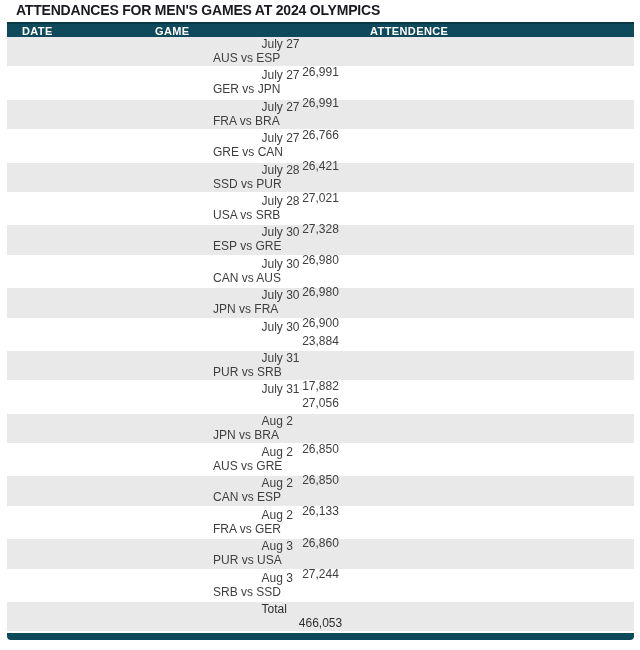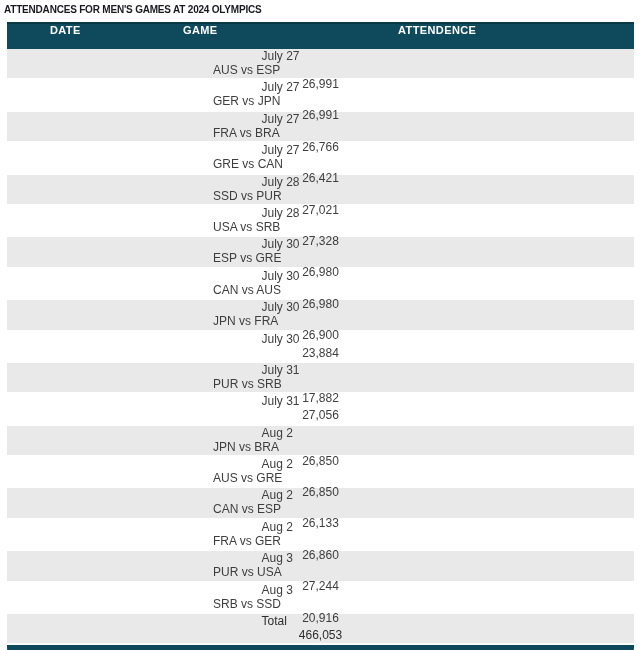--- a/index.html
+++ b/index.html
@@ -10,36 +10,36 @@
     --text-color:#3e3e3e;
   }
   *{box-sizing:border-box;}
   html,body{margin:0;padding:0;}
   body{
     width:640px;height:650px;background:#ffffff;
     font-family:"Liberation Sans", sans-serif;
     overflow:hidden;
   }
   .title{
-    margin:2px 0 0 4px;
-    font-size:10px;line-height:16px;font-weight:bold;
+    margin:2px 0 0 16px;
+    font-size:14px;line-height:16px;font-weight:bold;
     letter-spacing:-0.2px;
     color:var(--title-color);
     text-transform:uppercase;
   }
   .table{
     margin:4px 0 0 7px;
     width:627px;
   }
   .thead{
-    display:flex;align-items:flex-start;
-    height:27px;
+    display:flex;align-items:center;
+    height:15px;
     background:var(--header-bg);
     border-top:2px solid var(--header-top);
-    color:#ffffff;font-size:11px;font-weight:bold;letter-spacing:0.4px;padding-left:28px;
+    color:#ffffff;font-size:11px;font-weight:bold;letter-spacing:0.4px;
   }
   .col-date{width:148px;padding-left:15px;}
   .col-game{width:215px;}
   .col-att{flex:1;}
   .row{
     display:flex;align-items:center;
     height:31.4px;
     border-bottom:2px solid #ffffff;
     font-size:12px;color:var(--text-color);flex-direction:column;
   }
@@ -149,21 +149,20 @@
     <div class="col-att">26,860</div>
   </div>
       <div class="row odd">
     <div class="col-date">Aug 3</div>
     <div class="col-game">PUR vs USA</div>
     <div class="col-att">27,244</div>
   </div>
       <div class="row even">
     <div class="col-date">Aug 3</div>
     <div class="col-game">SRB vs SSD</div>
-    <div class="col-att">20,916</div>
   </div>
     </div>
 
   <div class="row total">
     <div class="col-date">Total</div>
     <div class="col-game"></div>
     <div class="col-att">466,053</div>
   </div>
 
   <div class="footer-bar"></div>

